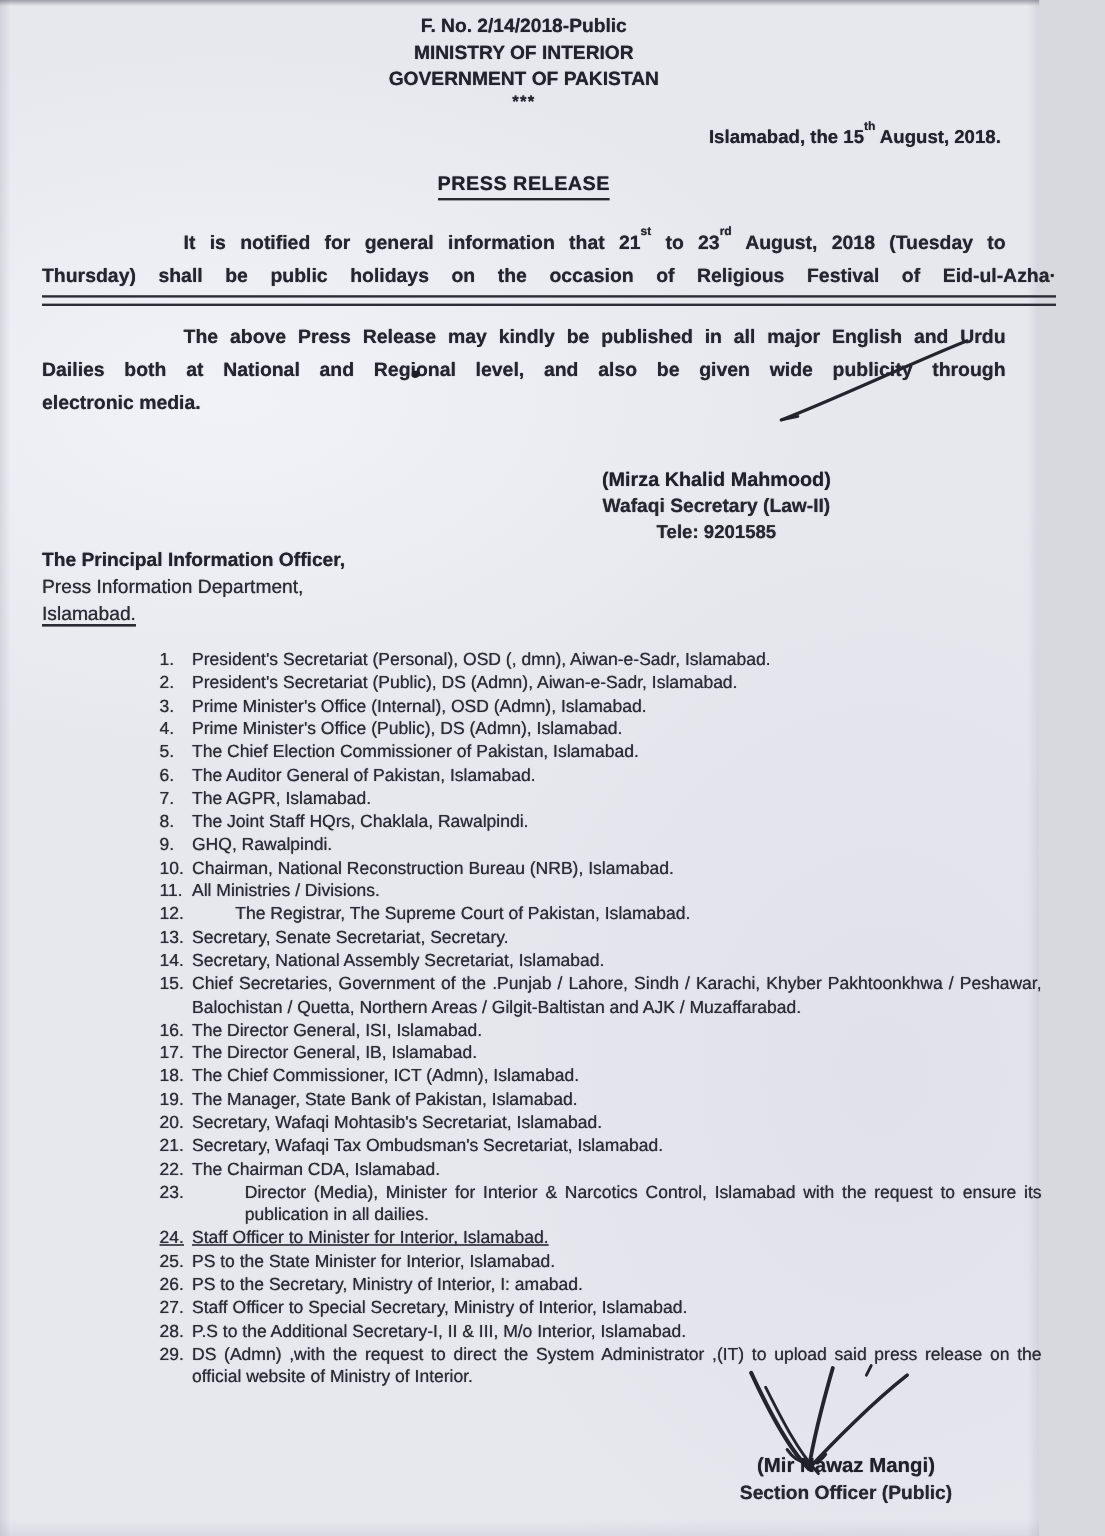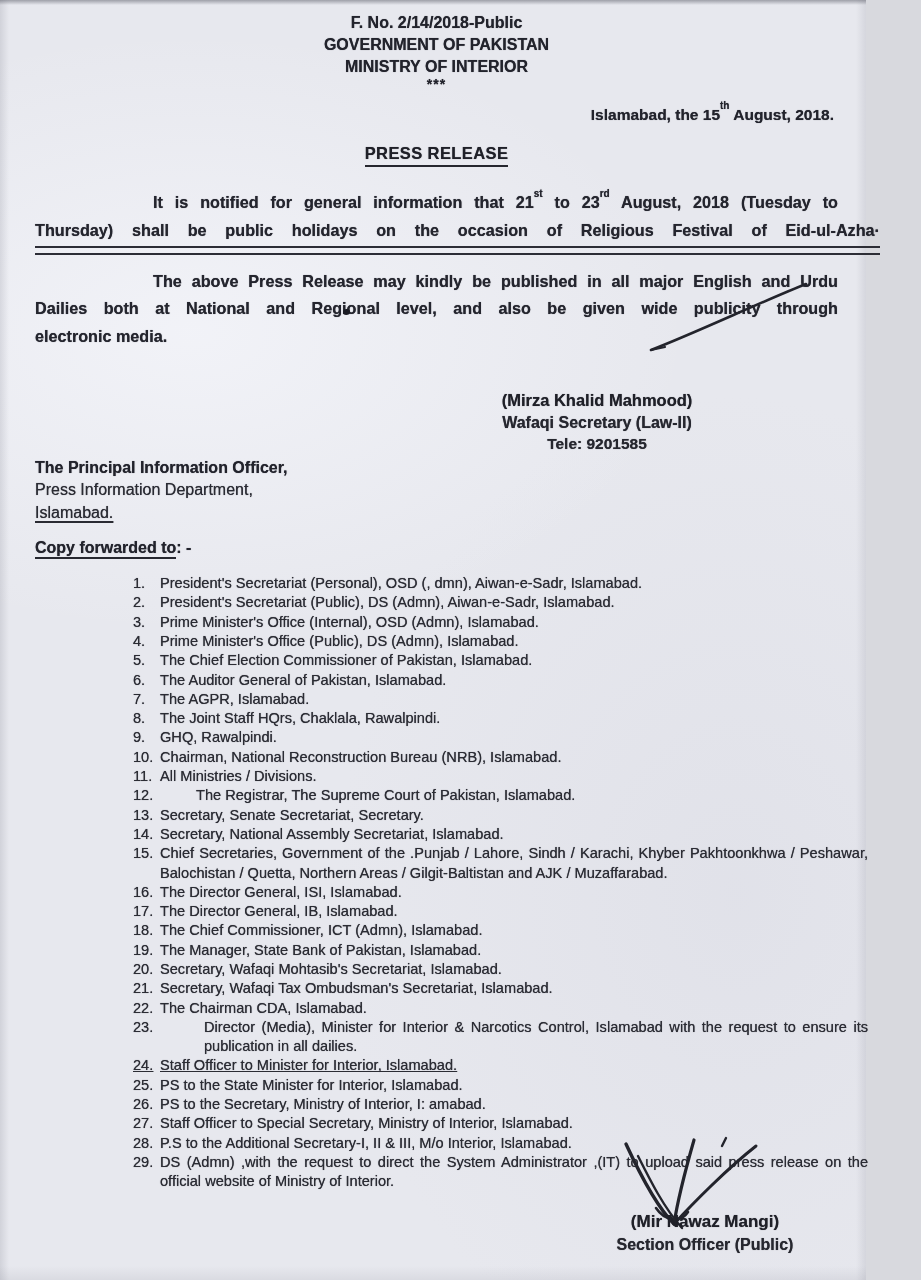--- a/index.html
+++ b/index.html
@@ -64,22 +64,22 @@
   .scribble{ position:absolute; left:598px; top:1136px; }
   svg .st{ stroke:#23242c; fill:none; stroke-linecap:round; }
 </style>
 </head>
 <body>
 
 <div class="page blur">
 
   <div class="hdr">
     <div>F. No. 2/14/2018-Public</div>
+    <div>MINISTRY OF INTERIOR</div>
     <div>GOVERNMENT OF PAKISTAN</div>
-    <div>MINISTRY OF INTERIOR</div>
     <div class="sep">***</div>
   </div>
 
   <div class="dateline"><span>Islamabad, the 15</span><sup class="s">th</sup><span> August, 2018.</span></div>
 
   <div class="title-row">
     <span>PRESS RELEASE</span>
   </div>
 
   <div class="para p1">
@@ -106,23 +106,20 @@
     <div class="ds">Wafaqi Secretary (Law-II)</div>
     <div class="ph">Tele: 9201585</div>
   </div>
 
   <div class="addr">
     <div class="a1">The Principal Information Officer,</div>
     <div class="a2">Press Information Department,</div>
     <div class="a3">Islamabad.</div>
   </div>
 
-  <div class="copyhdr">
-    <span class="u">Copy forwarded to</span><span class="sfx">: -</span>
-  </div>
 
   <div class="list">
 
   <div class="row" style="display: flex;">
       <span class="no">1.</span>
       <span class="tx">President's Secretariat (Personal), OSD (, dmn), Aiwan-e-Sadr, Islamabad.</span>
     </div>
       <div class="row" style="display: flex;">
       <span class="no">2.</span>
       <span class="tx">President's Secretariat (Public), DS (Admn), Aiwan-e-Sadr, Islamabad.</span>

